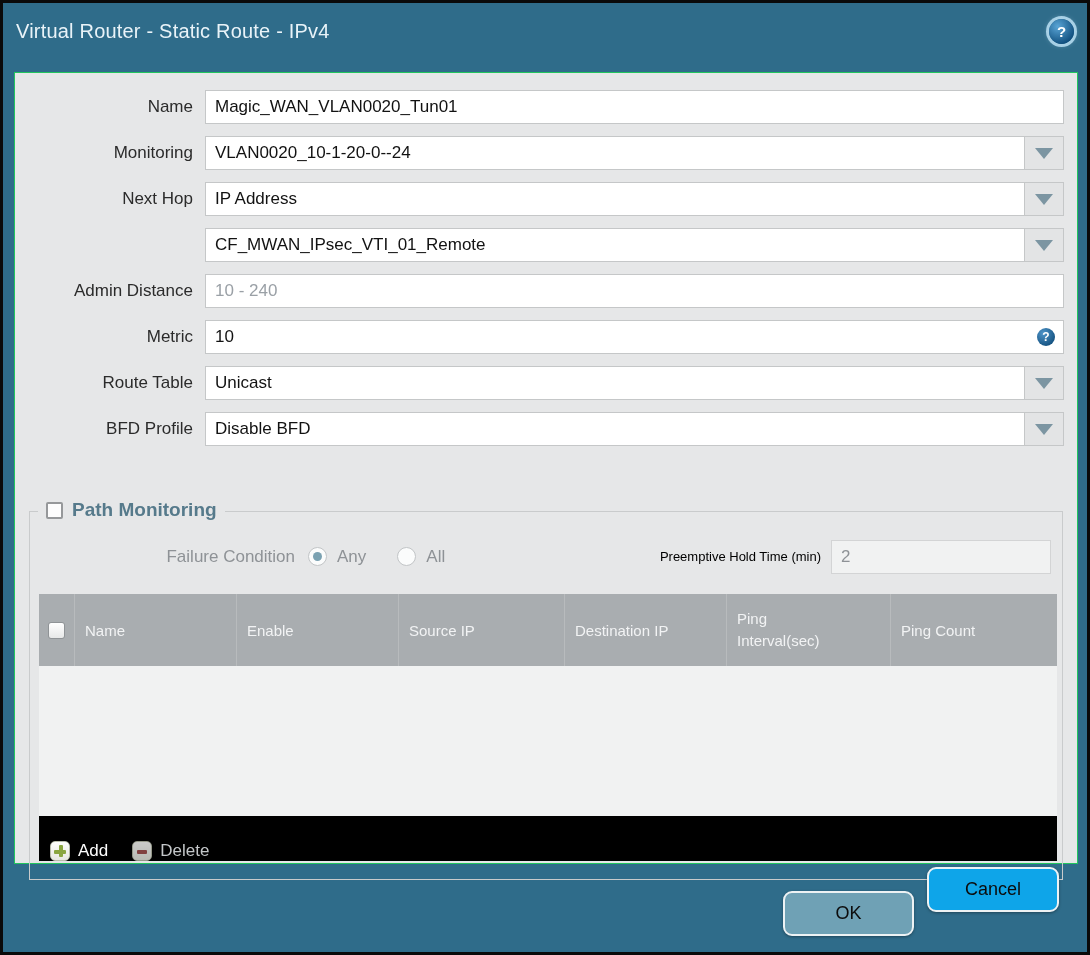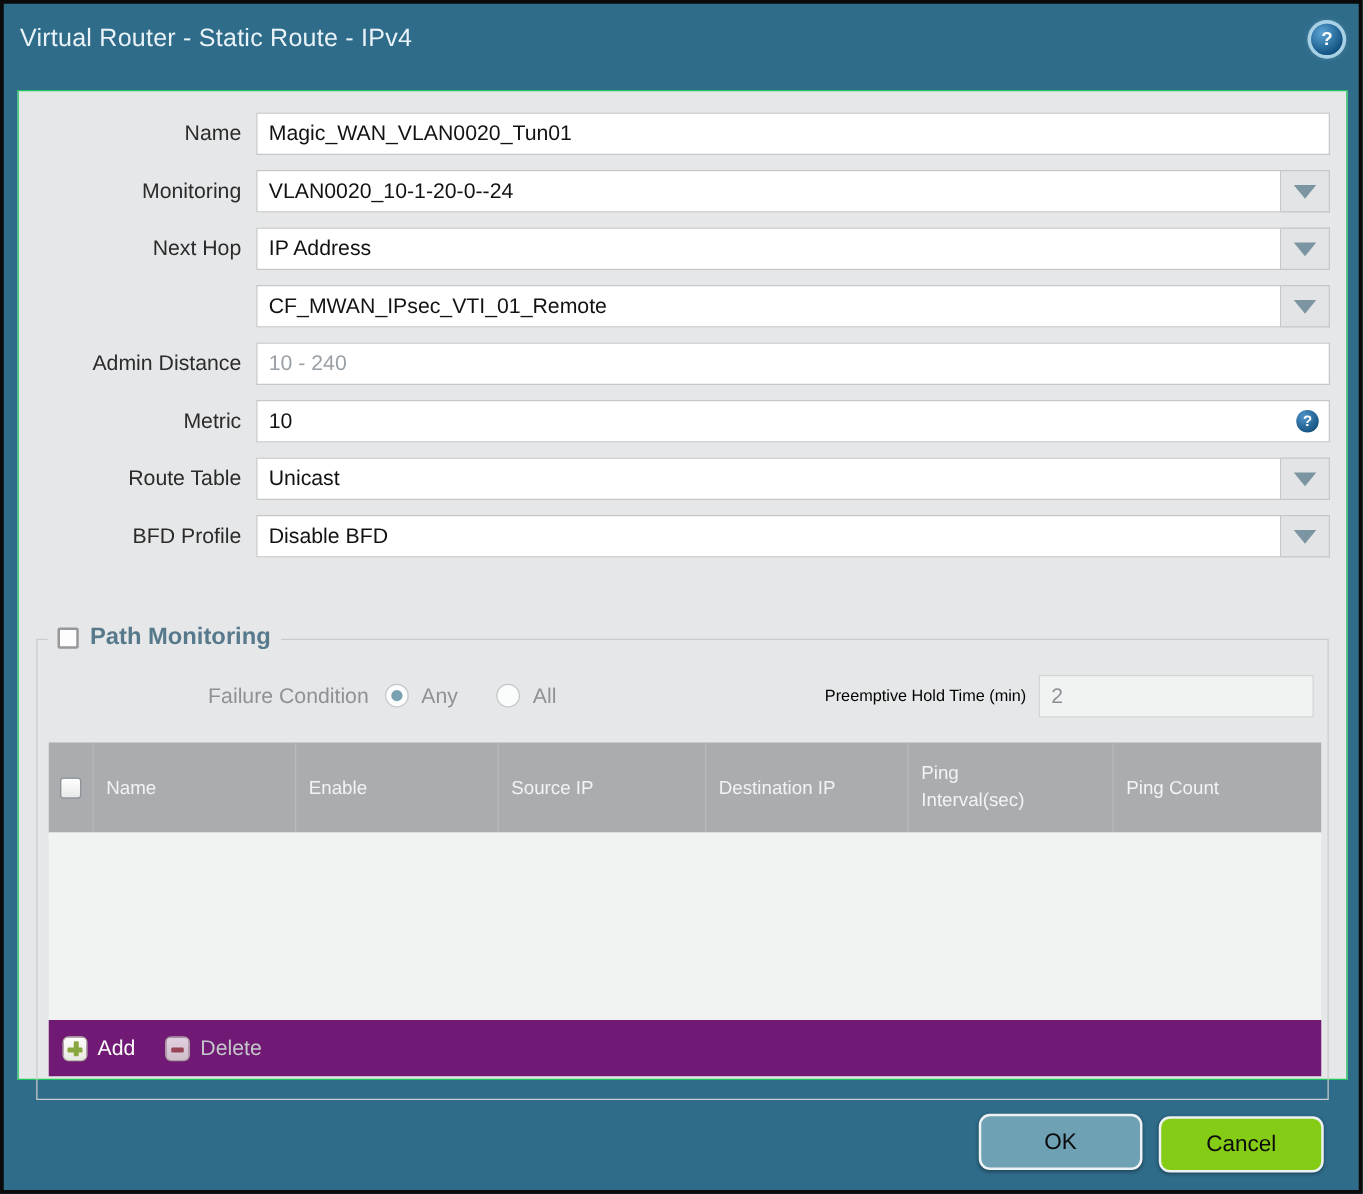--- a/index.html
+++ b/index.html
@@ -59,40 +59,40 @@
   .th-cb { width:36px; padding-left:0; justify-content:center; }
   .th-name,.th-enable { width:162px; }
   .th-src { width:166px; }
   .th-dst { width:162px; }
   .th-pint { width:164px; }
   .th-pcnt { flex:1; }
   .wrap-narrow { display:inline-block; max-width:100px; line-height:1.5; }
   .tbl-check { width:17px; height:17px; border-radius:3px; cursor:pointer;
                background:linear-gradient(#ffffff,#e7e8e8); border:1px solid #8f9396; }
   .pm-tbody { flex:1; background:#f1f2f2; }
-  .pm-tfoot { height:45px; background:#701a75; display:flex; align-items:center;
+  .pm-tfoot { height:45px; background:#000000; display:flex; align-items:flex-end;
               padding-left:11px; gap:24px; }
   .tool { display:flex; align-items:center; gap:8px; cursor:pointer; }
   .tool-label { color:#fdfdfd; font-size:17px; }
   .del-label { color:#c4c7c9; }
   .icon-plus, .icon-minus { width:20px; height:20px; border-radius:5px; position:relative;
         background:linear-gradient(#fefefc,#e7e8e0); border:1px solid #b9bdab; }
   .icon-plus::before { content:""; position:absolute; left:3px; right:3px; top:8px; height:4px;
         background:#8aa63f; border-radius:1px; }
   .icon-plus::after { content:""; position:absolute; top:3px; bottom:3px; left:8px; width:4px;
         background:#8aa63f; border-radius:1px; }
   .icon-minus { opacity:.8; }
   .icon-minus::before { content:""; position:absolute; left:4px; right:4px; top:8px; height:4px;
         background:#a2514f; border-radius:1px; }
   
   .btn { position:absolute; height:45px; border-radius:9px; border:2px solid #edf2f4;
          font:18px "Liberation Sans", sans-serif; color:#0c0c0c; cursor:pointer;
          box-shadow:0 1px 3px rgba(0,0,0,.35); }
   .btn.ok { right:173px; bottom:16px; width:131px; background:#6fa1b5; }
-  .btn.cancel { right:28px; bottom:14px; width:132px; background:#84cc16; }
+  .btn.cancel { right:28px; bottom:40px; width:132px; background:#0ea5e9; }
 </style>
 </head>
 <body>
 
 <div class="window">
 
   <div class="titlebar">
     <span class="title">Virtual Router - Static Route - IPv4</span>
     <span class="help-icon">?</span>
   </div>

